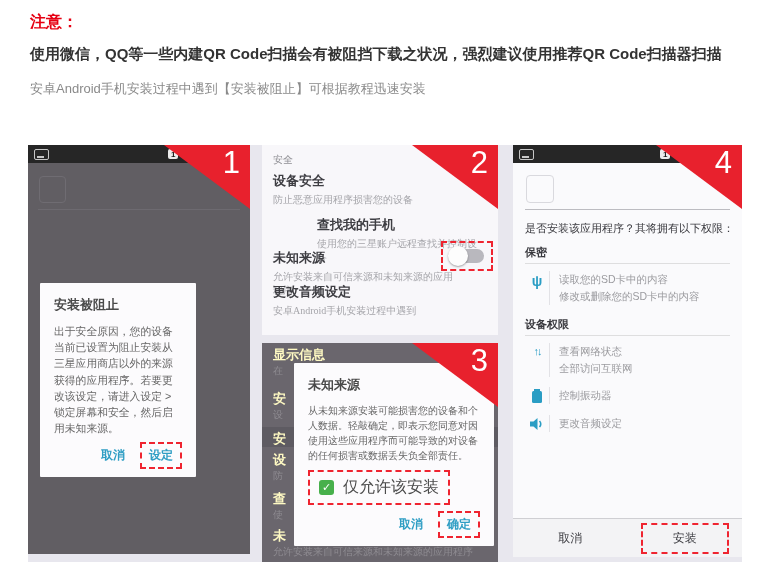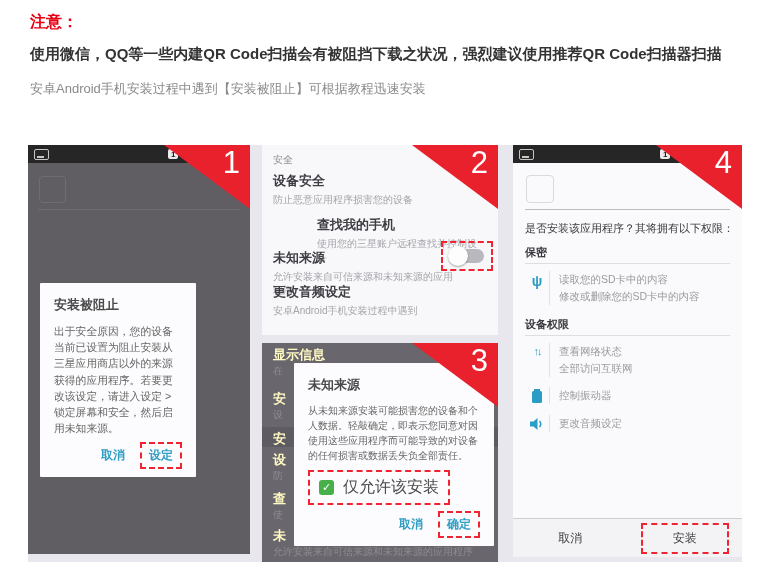--- a/index.html
+++ b/index.html
@@ -60,21 +60,21 @@
 
   
   .toggle{position:relative;width:34px;height:14px;border-radius:7px;background:#b9b8be;}
   .toggle::after{content:"";position:absolute;left:-2px;top:-3px;width:20px;height:20px;
                  border-radius:50%;background:#fdfdfd;box-shadow:0 1px 2px rgba(0,0,0,.35);}
   .toggle.dim{background:#56535a;}
   .toggle.dim::after{background:#8e8b91;box-shadow:none;}
 
   
   .p2 .hdr{position:absolute;left:11px;top:8px;font-size:10px;color:#8f8f94;}
-  .item{position:absolute;left:11px;right:16px;}
+  .item{position:absolute;left:11px;right:16px;font-family:Liberation Serif, serif;}
   .item .t{font-size:13px;color:#3e3e43;font-weight:600;}
   .item .s{margin-top:3px;font-size:10px;color:#a5a5aa;}
   .i1{top:27px;} .i2{top:71px;margin-left:44px;} .i3{top:104px;} .i4{top:138px;}
   .p2 .togglebox{position:absolute;right:5px;top:96px;border:2px dashed #ef2430;padding:6px 7px;z-index:6;}
 
   
   .f{position:absolute;left:11px;white-space:nowrap;}
   .ft{font-size:13px;color:#fef9c3;font-weight:600;}
   .fs{font-size:10px;color:#8e8b91;}
   .band{position:absolute;left:0;right:0;top:84px;height:20px;background:#5e5b62;}

